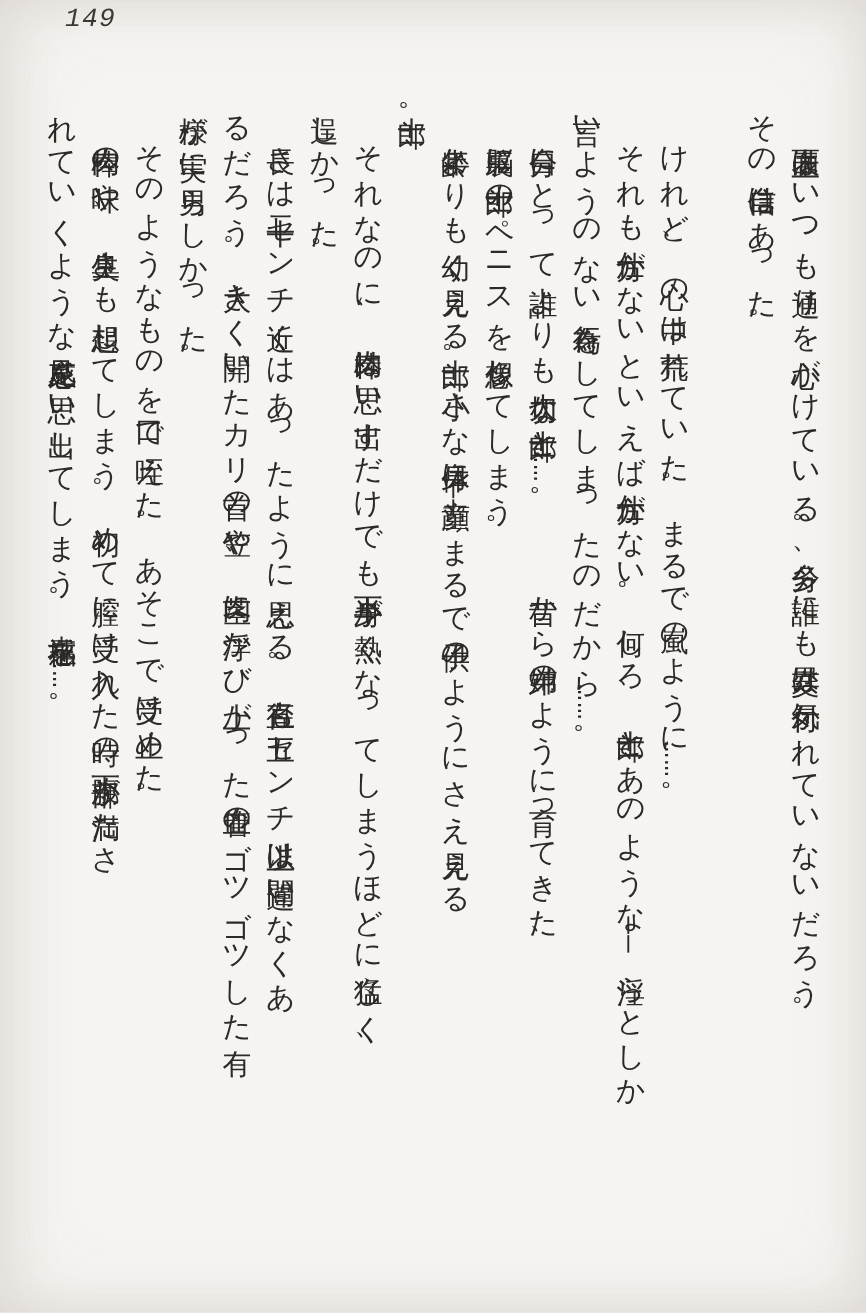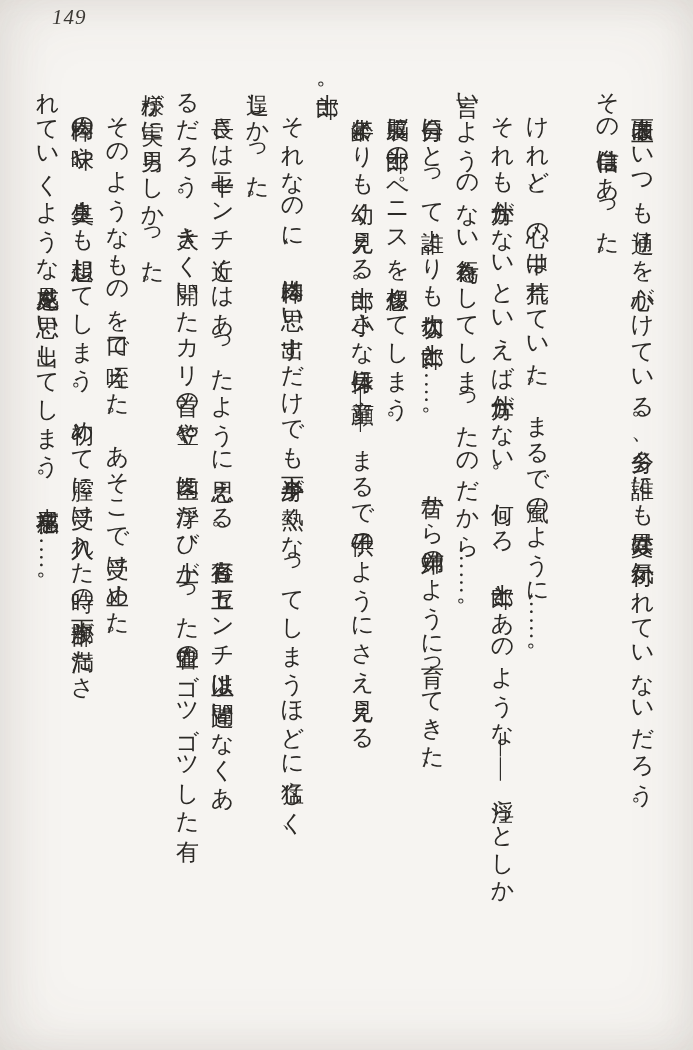--- a/index.html
+++ b/index.html
@@ -6,21 +6,21 @@
     margin: 0;
     padding: 0;
     background: #e8e6e2;
   }
   .page {
     position: relative;
     width: 693px;
     height: 1050px;
     background: #f6f4f1;
     overflow: hidden;
-    font-family: Liberation Serif, serif;
+    font-family: Liberation Mono, monospace;
   }
   
   .page::after {
     content: "";
     position: absolute;
     inset: 0;
     pointer-events: none;
     box-shadow:
       inset 0 0 70px rgba(95, 85, 72, 0.10),
       inset 18px 0 40px rgba(95, 85, 72, 0.05),

